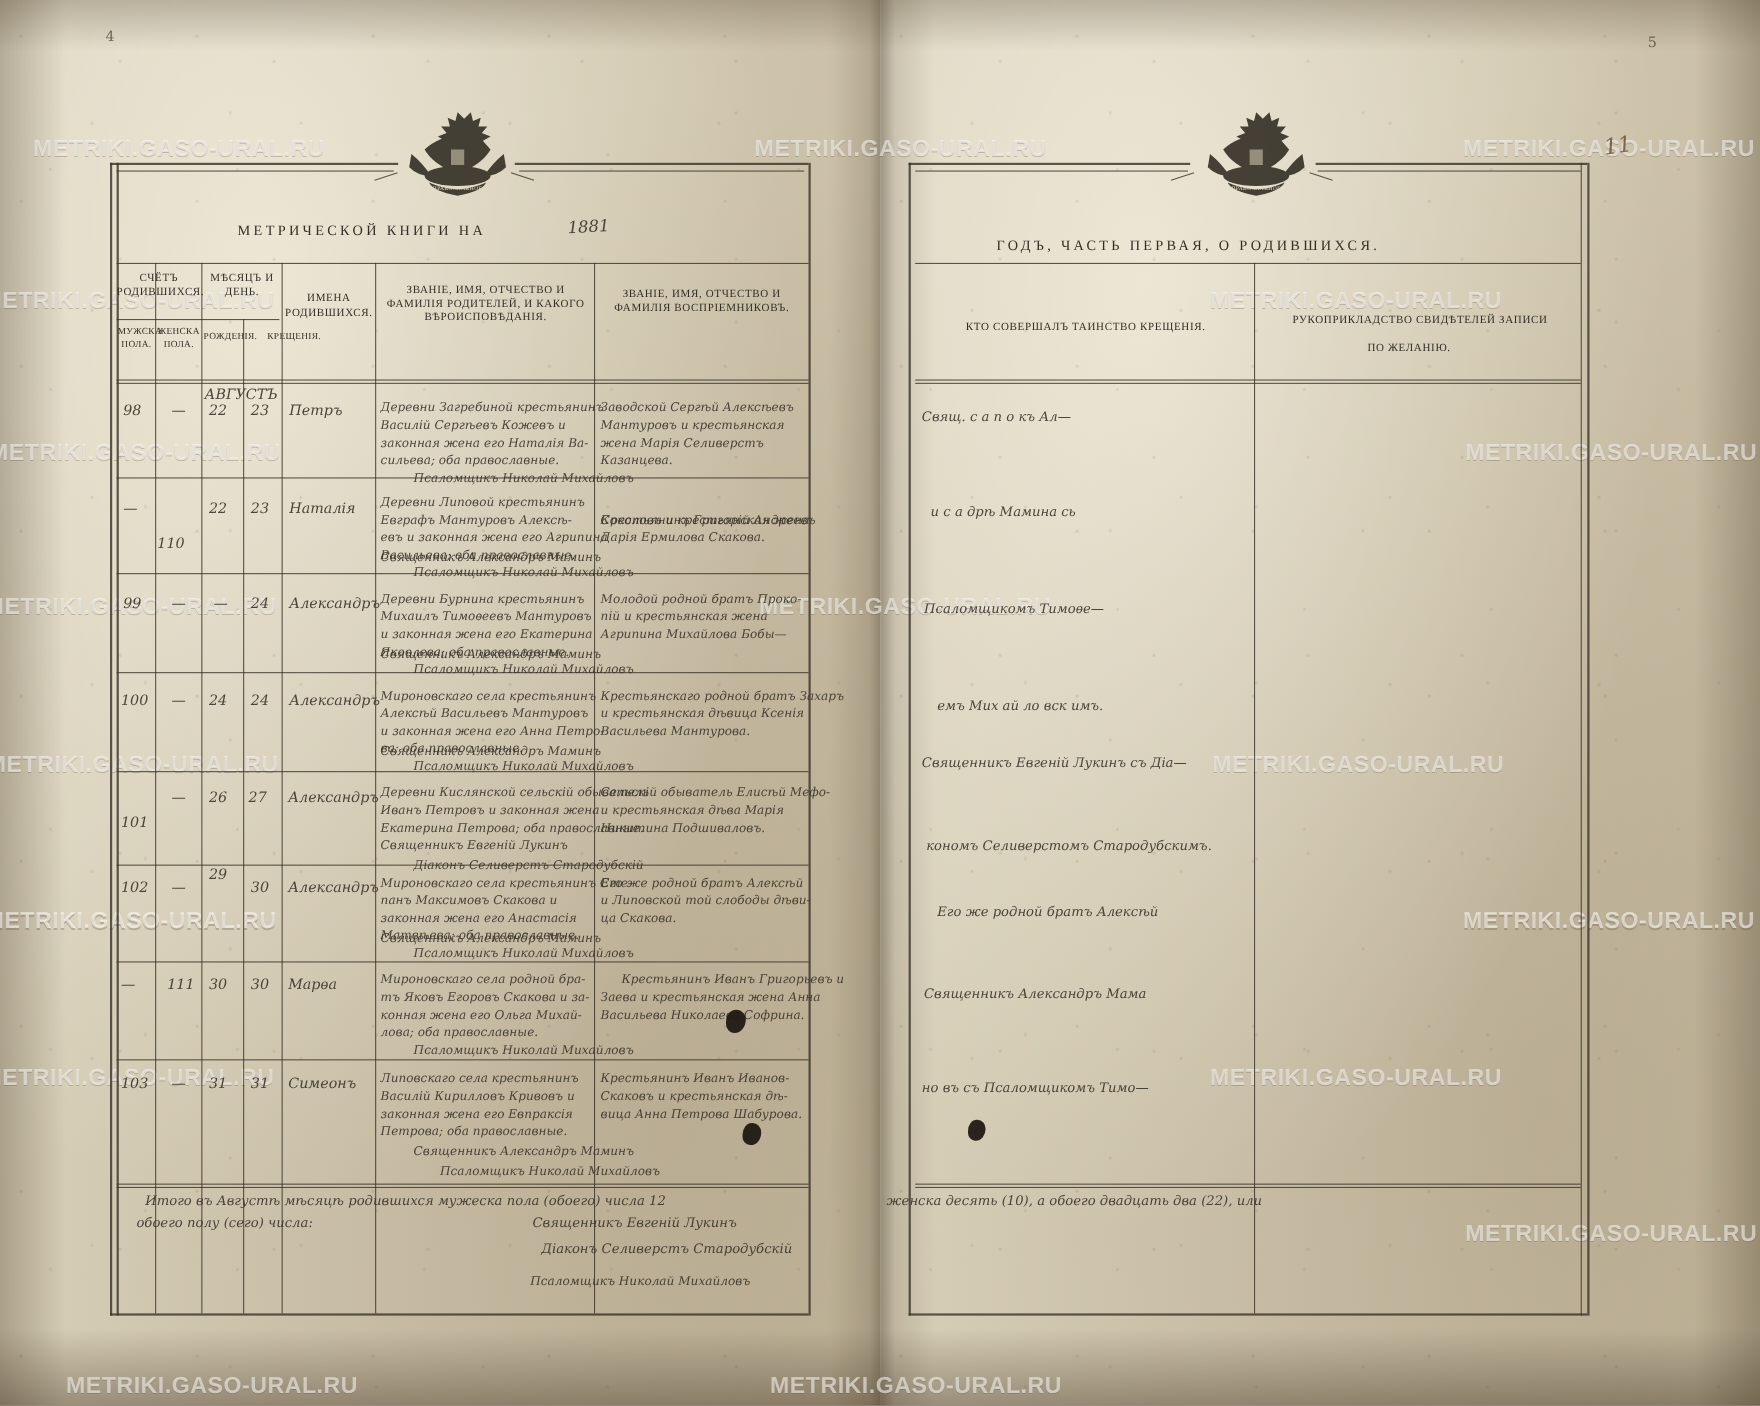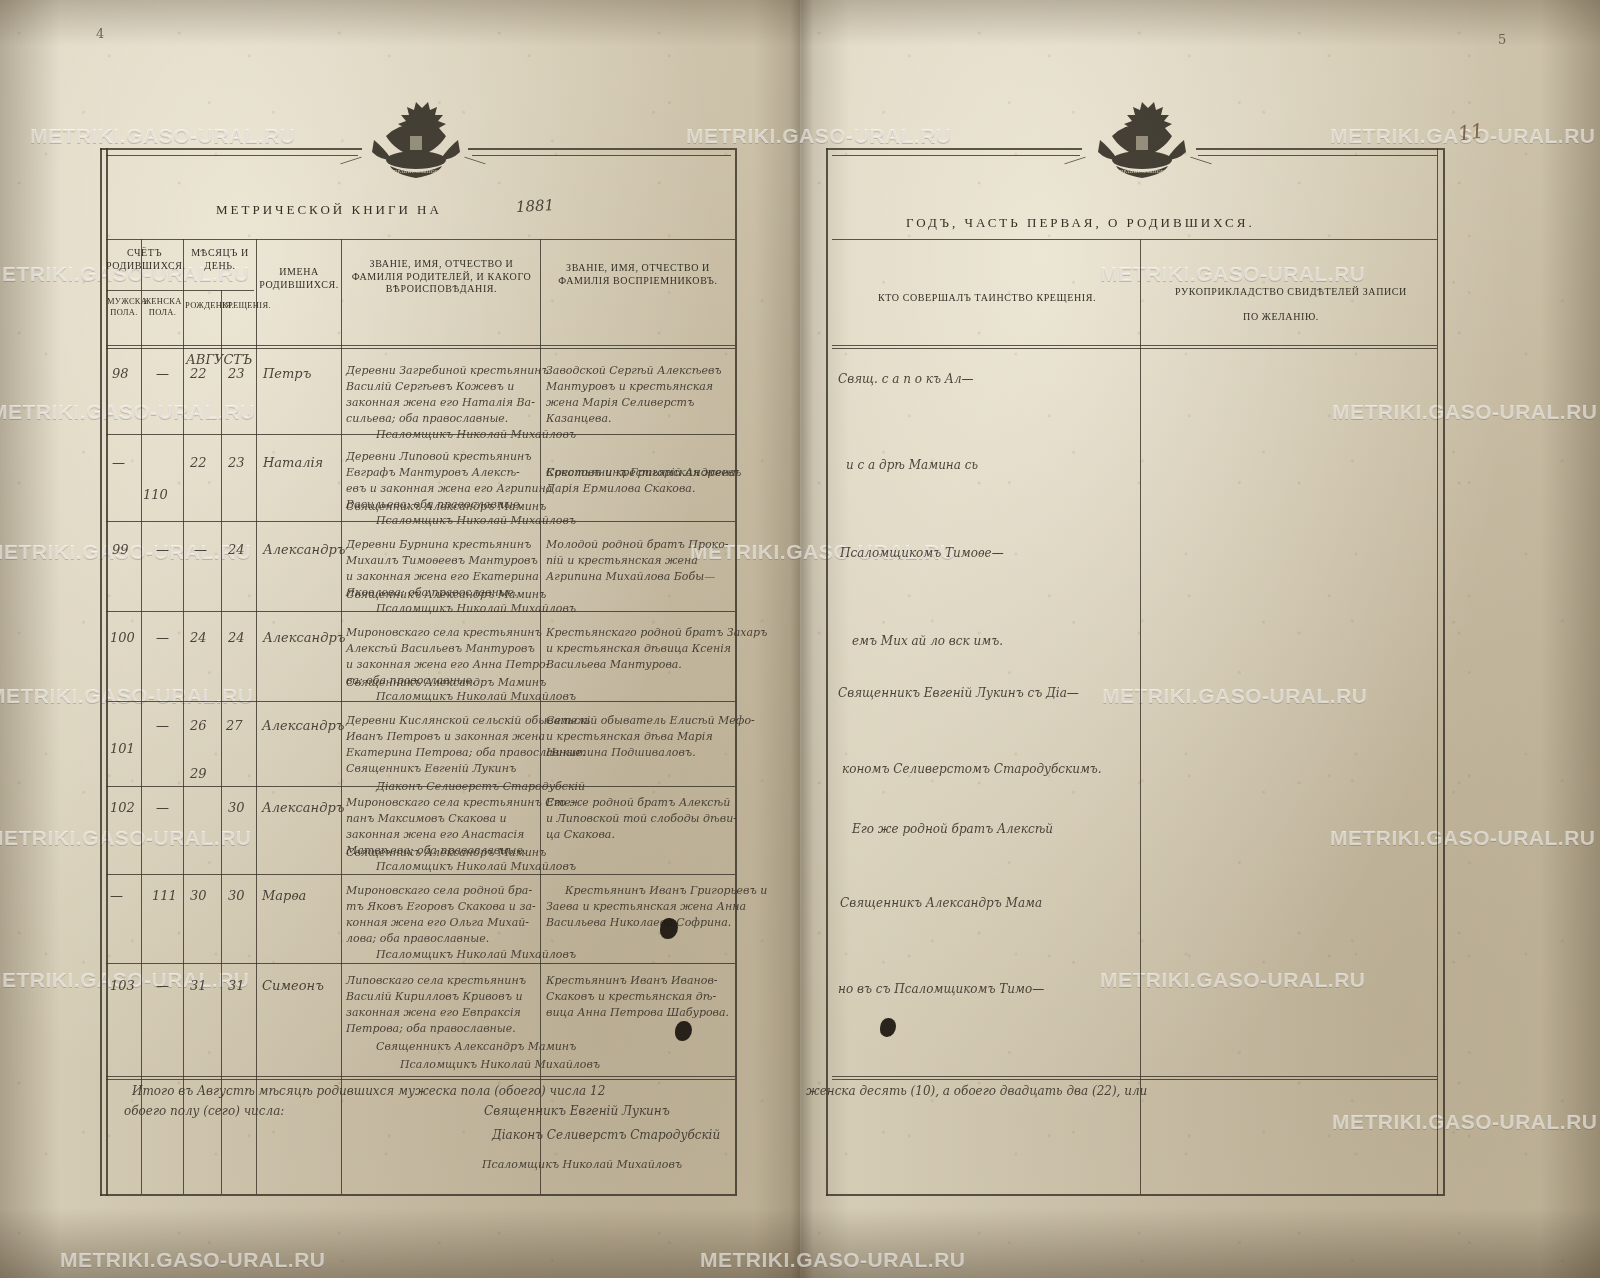--- a/index.html
+++ b/index.html
@@ -296,21 +296,21 @@
   <div class="title-print" style="left:216px; top:202px;">МЕТРИЧЕСКОЙ КНИГИ НА</div>
   <div class="hand s15" style="left:516px; top:198px; transform:rotate(-3deg);">1881</div>
   <div class="title-print" style="left:906px; top:215px;">ГОДЪ, ЧАСТЬ ПЕРВАЯ, О РОДИВШИХСЯ.</div>
 
   <div class="hdr" style="left:106px; top:247px; width:77px;">СЧЁТЪ РОДИВШИХСЯ.</div>
   <div class="hdr small" style="left:107px; top:296px; width:34px;">МУЖСКА ПОЛА.</div>
   <div class="hdr small" style="left:142px; top:296px; width:41px;">ЖЕНСКА ПОЛА.</div>
 
   <div class="hdr" style="left:185px; top:247px; width:70px;">МѢСЯЦЪ И ДЕНЬ.</div>
   <div class="hdr small" style="left:185px; top:300px; width:36px;">РОЖДЕНІЯ.</div>
-  <div class="hdr small" style="left:222px; top:300px; width:34px;">КРЕЩЕНІЯ.</div>
+  <div class="hdr small" style="left:222px; top:300px; width:34px;padding-left:21px;">КРЕЩЕНІЯ.</div>
 
   <div class="hdr" style="left:258px; top:266px; width:82px;">ИМЕНА РОДИВШИХСЯ.</div>
   <div class="hdr" style="left:345px; top:258px; width:193px;">ЗВАНІЕ, ИМЯ, ОТЧЕСТВО И ФАМИЛІЯ РОДИТЕЛЕЙ, И КАКОГО ВѢРОИСПОВѢДАНІЯ.</div>
   <div class="hdr" style="left:543px; top:262px; width:190px;">ЗВАНІЕ, ИМЯ, ОТЧЕСТВО И ФАМИЛІЯ ВОСПРІЕМНИКОВЪ.</div>
 
   <div class="hdr" style="left:840px; top:292px; width:294px;">КТО СОВЕРШАЛЪ ТАИНСТВО КРЕЩЕНІЯ.</div>
   <div class="hdr" style="left:1150px; top:286px; width:282px;">РУКОПРИКЛАДСТВО СВИДѢТЕЛЕЙ ЗАПИСИ</div>
   <div class="hdr" style="left:1140px; top:311px; width:282px;">ПО ЖЕЛАНІЮ.</div>
 
   <div class="hand s13" style="left:186px; top:352px;">АВГУСТЪ</div>
@@ -383,21 +383,21 @@
   <div class="hand s11 blur" style="left:346px; top:746px;">Екатерина Петрова; оба православные.</div>
   <div class="hand s11 blur" style="left:546px; top:714px;">Сельскій обыватель Елисѣй Мефо-</div>
   <div class="hand s11 blur" style="left:546px; top:730px;">и крестьянская дѣва Марія</div>
   <div class="hand s11 blur" style="left:546px; top:746px;">Никитина Подшиваловъ.</div>
   <div class="hand s12 blur" style="left:838px; top:686px;">Священникъ Евгеній  Лукинъ съ Діа—</div>
   <div class="hand s11 blur" style="left:346px; top:762px;">Священникъ Евгеній Лукинъ</div>
   <div class="hand s11 blur" style="left:376px; top:780px;">Діаконъ Селиверстъ Стародубскій</div>
 
   <div class="hand s13" style="left:110px; top:800px;">102</div>
   <div class="hand s13" style="left:156px; top:800px;">—</div>
-  <div class="hand s13" style="left:190px; top:766px;">29</div>
+  <div class="hand s13" style="left:190px; top:788px;">29</div>
   <div class="hand s13" style="left:228px; top:800px;">30</div>
   <div class="hand s13" style="left:262px; top:800px;">Александръ</div>
   <div class="hand s11 blur" style="left:346px; top:796px;">Мироновскаго села крестьянинъ Сте-</div>
   <div class="hand s11 blur" style="left:346px; top:812px;">панъ Максимовъ Скакова и</div>
   <div class="hand s11 blur" style="left:346px; top:828px;">законная жена его Анастасія</div>
   <div class="hand s11 blur" style="left:346px; top:844px;">Матвѣева; оба православные.</div>
   <div class="hand s11 blur" style="left:376px; top:860px;">Псаломщикъ Николай Михайловъ</div>
   <div class="hand s11 blur" style="left:546px; top:796px;">Его же родной братъ Алексѣй</div>
   <div class="hand s11 blur" style="left:546px; top:812px;">и Липовской той слободы дѣви-</div>
   <div class="hand s11 blur" style="left:546px; top:828px;">ца Скакова.</div>

